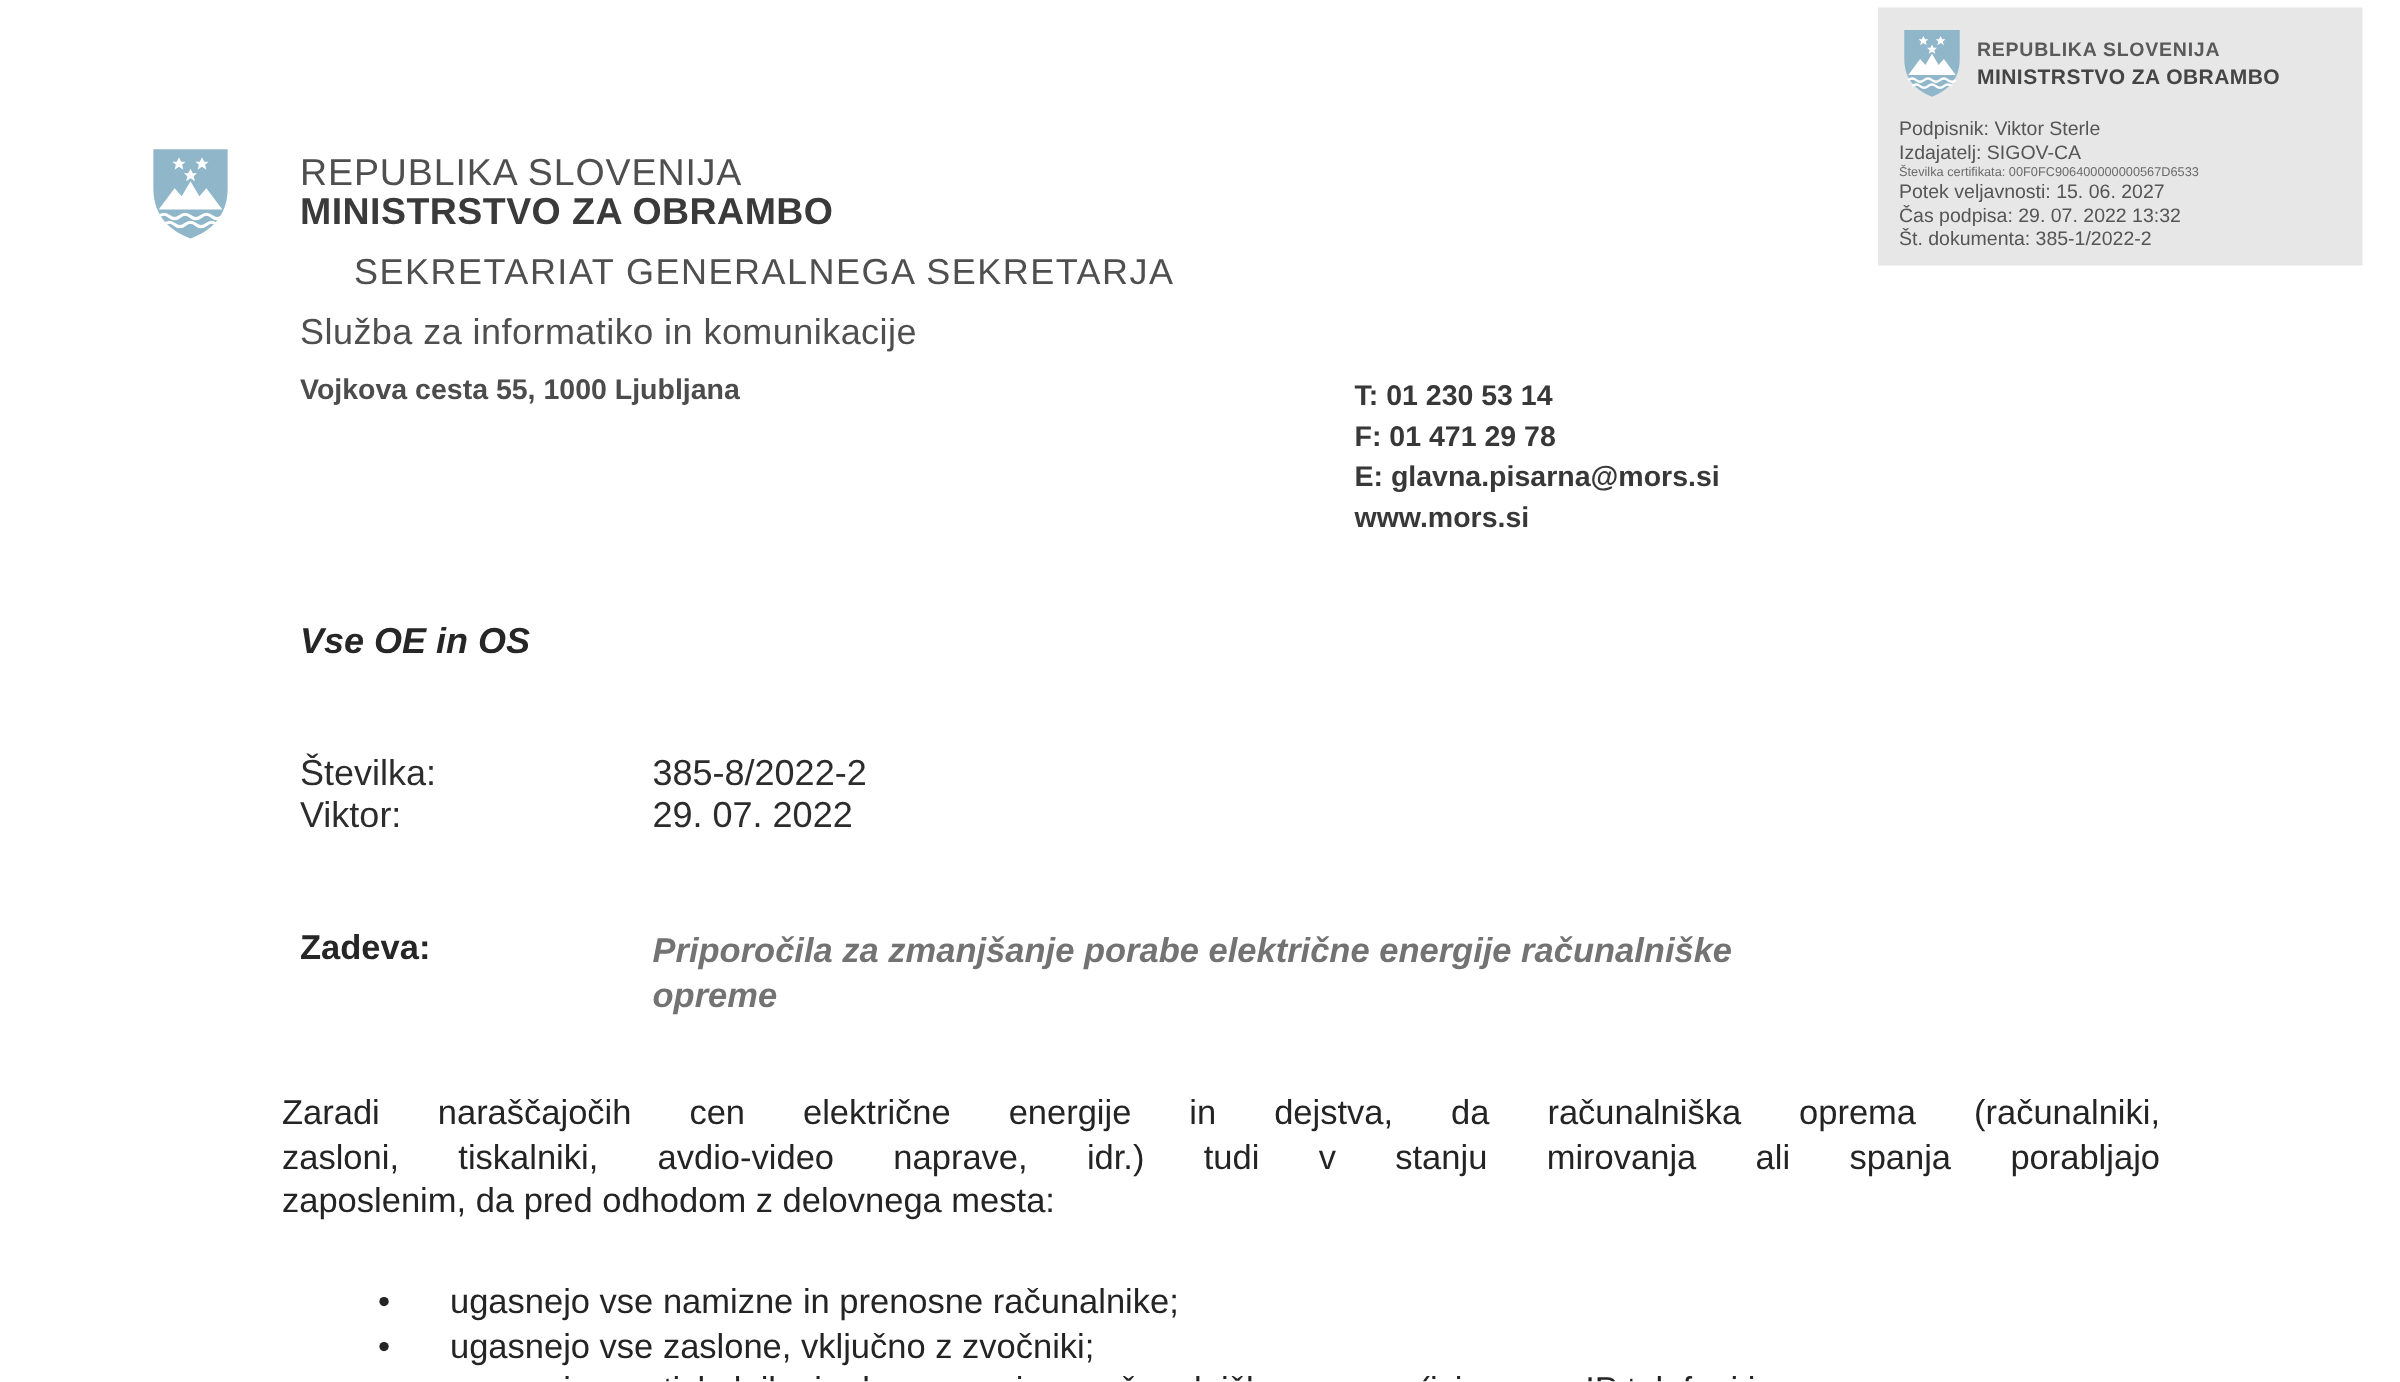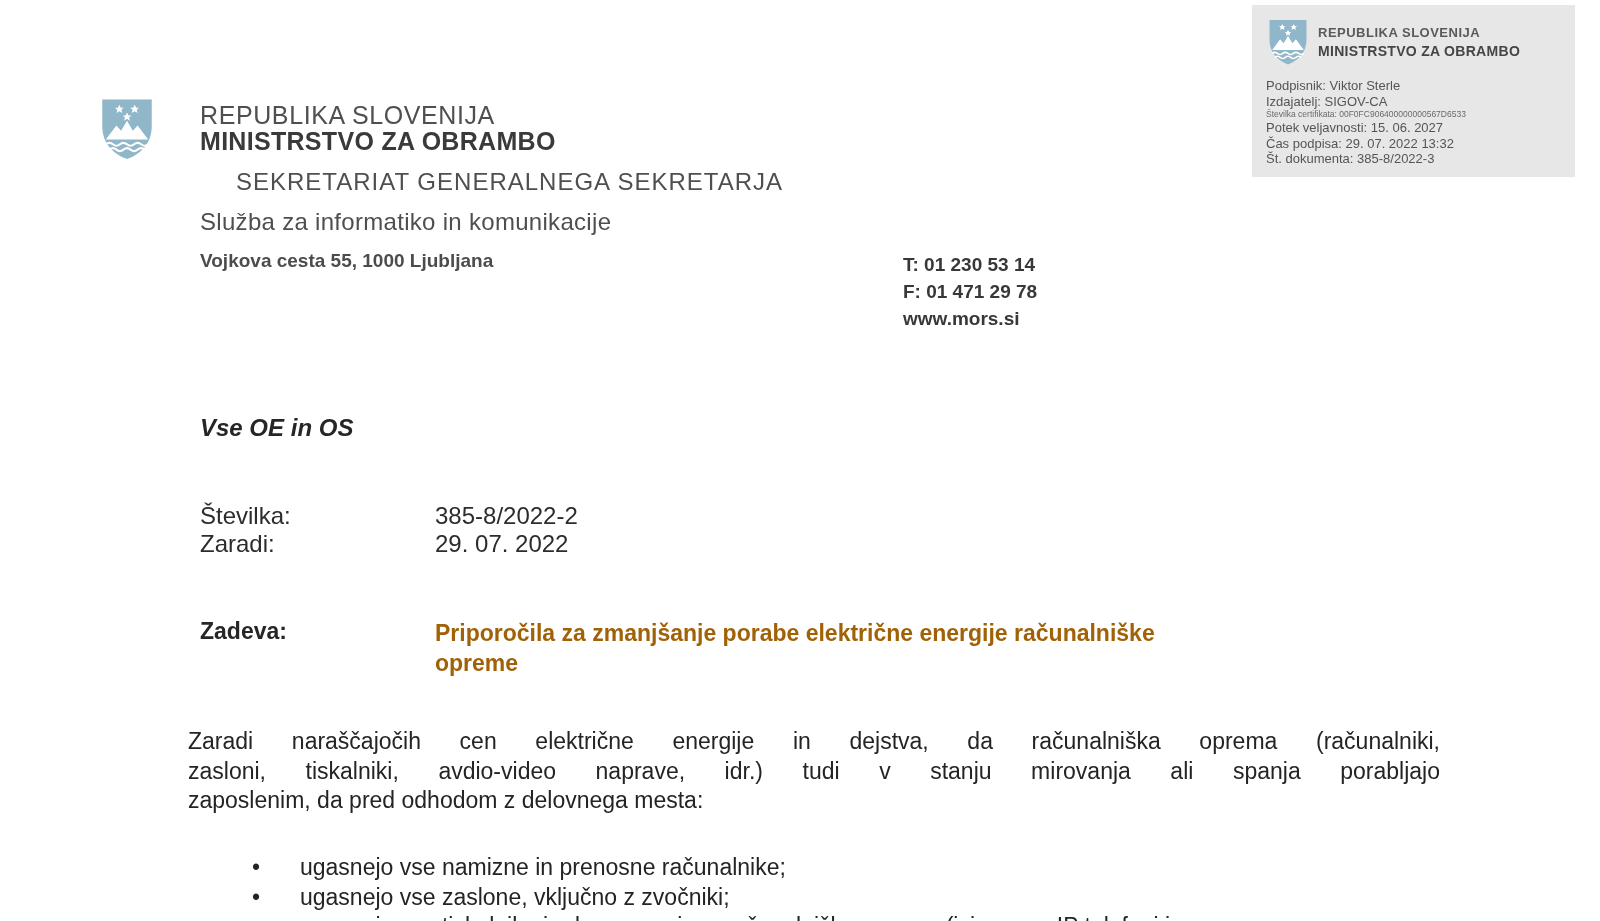--- a/index.html
+++ b/index.html
@@ -29,21 +29,21 @@
 
   
   .meta-label-1{left:200px;top:502px;}
   .meta-value-1{left:435px;top:502px;}
   .meta-label-2{left:200px;top:530px;}
   .meta-value-2{left:435px;top:530px;}
   .meta{font-size:24px;color:#2c2c2c;}
 
   
   .subject-label{left:200px;top:618px;font-size:23px;font-weight:bold;color:#262626;}
-  .subject-text{left:435px;top:618px;width:880px;font-size:23px;font-weight:bold;color:#a16207;line-height:30px;}
+  .subject-text{left:435px;top:618px;width:880px;font-size:23px;font-weight:bold;color:#737373;line-height:30px;font-style:italic;}
 
   
   .body-par{left:188px;top:727px;width:1252px;font-size:23px;line-height:29.5px;color:#242424;}
   .body-par .jline{text-align:justify;text-align-last:justify;}
   .body-par .lline{text-align:left;}
 
   
   .bullets{left:188px;top:853px;width:1300px;font-size:23px;line-height:29.5px;color:#242424;}
   .bullet-item{position:relative;padding-left:112px;}
   .bullet-item .dot{position:absolute;left:64px;top:0;}
@@ -79,44 +79,45 @@
       <use href="#crest-art"></use>
     </svg>
     <div class="abs stamp-org1">REPUBLIKA SLOVENIJA</div>
     <div class="abs stamp-org2">MINISTRSTVO ZA OBRAMBO</div>
     <div class="abs stamp-details">
       <div>Podpisnik: Viktor Sterle</div>
       <div>Izdajatelj: SIGOV-CA</div>
       <div class="cert">Številka certifikata: 00F0FC906400000000567D6533</div>
       <div>Potek veljavnosti: 15. 06. 2027</div>
       <div>Čas podpisa: 29. 07. 2022 13:32</div>
-      <div>Št. dokumenta: 385-8/2022-3</div>
+      <div>Št. dokumenta: 385-1/2022-2</div>
     </div>
   </div>
 
   <svg class="crest" viewBox="0 0 100 112" aria-hidden="true">
     <use href="#crest-art"></use>
   </svg>
   <div class="abs lh-country">REPUBLIKA SLOVENIJA</div>
   <div class="abs lh-ministry">MINISTRSTVO ZA OBRAMBO</div>
   <div class="abs lh-secretariat">SEKRETARIAT GENERALNEGA SEKRETARJA</div>
   <div class="abs lh-department">Služba za informatiko in komunikacije</div>
   <div class="abs lh-address">Vojkova cesta 55, 1000 Ljubljana</div>
 
   <div class="abs contact">
     <div>T: 01 230 53 14</div>
     <div>F: 01 471 29 78</div>
+    <div>E: glavna.pisarna@mors.si</div>
     <div>www.mors.si</div>
   </div>
 
   <div class="abs recipient">Vse OE in OS</div>
 
   <div class="abs meta meta-label-1">Številka:</div>
   <div class="abs meta meta-value-1">385-8/2022-2</div>
-  <div class="abs meta meta-label-2">Zaradi:</div>
+  <div class="abs meta meta-label-2">Viktor:</div>
   <div class="abs meta meta-value-2">29. 07. 2022</div>
 
   <div class="abs subject-label">Zadeva:</div>
   <div class="abs subject-text">
     <div>Priporočila za zmanjšanje porabe električne energije računalniške</div>
     <div>opreme</div>
   </div>
 
   <div class="abs body-par">
     <div class="jline">Zaradi naraščajočih cen električne energije in dejstva, da računalniška oprema (računalniki,</div>

